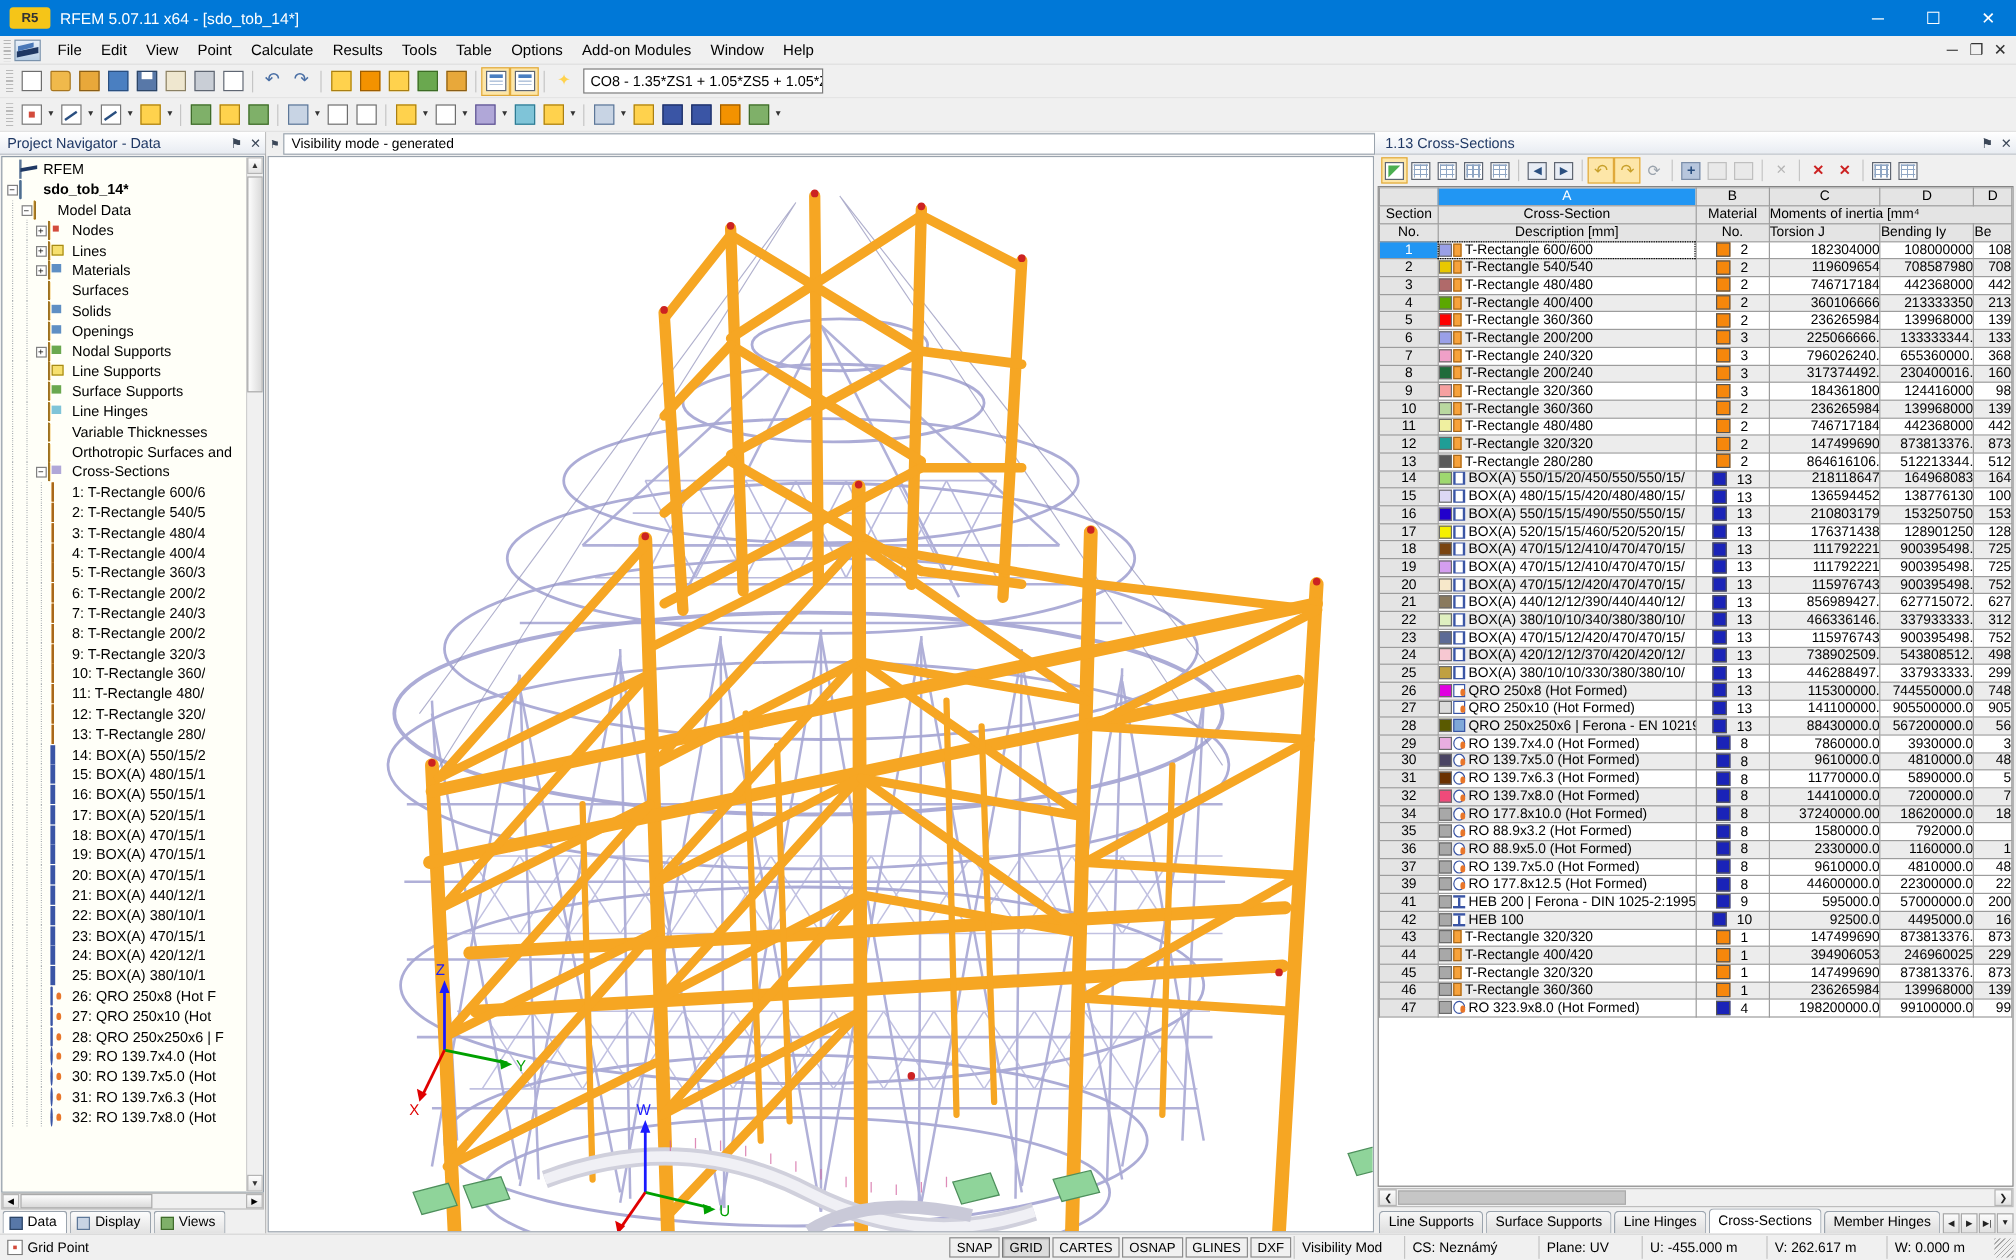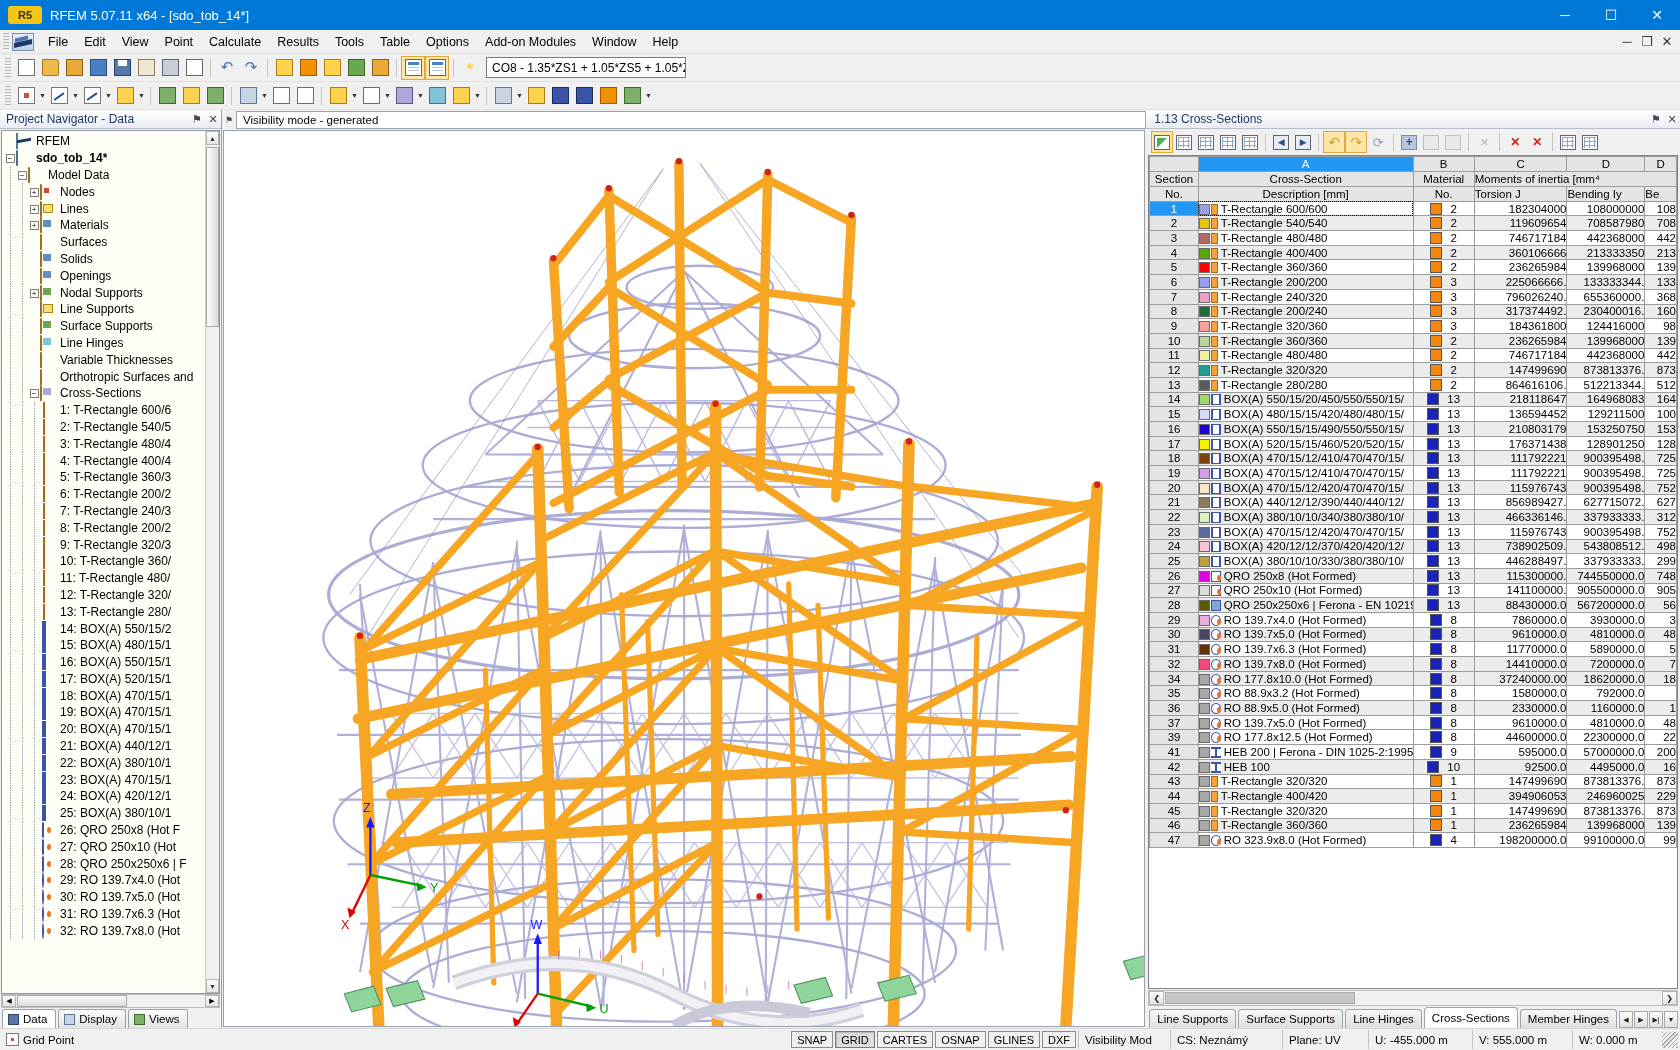--- a/index.html
+++ b/index.html
@@ -1239,21 +1239,21 @@
                 <td class="matno"><span class="mswatch" style="background:#1A23B8"></span><span>13</span></td>
                 <td class="num">218118647</td>
                 <td class="num">164968083</td>
                 <td class="num">164</td>
               </tr>
               <tr class="">
                 <td class="rownum">15</td>
                 <td class="cs"><span class="swatch" style="background:#dcd8f5"></span><span class="csicon csi-box"></span><span>BOX(A) 480/15/15/420/480/480/15/</span></td>
                 <td class="matno"><span class="mswatch" style="background:#1A23B8"></span><span>13</span></td>
                 <td class="num">136594452</td>
-                <td class="num">129211500</td>
+                <td class="num">138776130</td>
                 <td class="num">100</td>
               </tr>
               <tr class="alt">
                 <td class="rownum">16</td>
                 <td class="cs"><span class="swatch" style="background:#2200cc"></span><span class="csicon csi-box"></span><span>BOX(A) 550/15/15/490/550/550/15/</span></td>
                 <td class="matno"><span class="mswatch" style="background:#1A23B8"></span><span>13</span></td>
                 <td class="num">210803179</td>
                 <td class="num">153250750</td>
                 <td class="num">153</td>
               </tr>
@@ -1519,17 +1519,17 @@
       <div class="sb-tog pressed">GRID</div>
       <div class="sb-tog">CARTES</div>
       <div class="sb-tog">OSNAP</div>
       <div class="sb-tog">GLINES</div>
       <div class="sb-tog">DXF</div>
     </div>
     <div class="sb-field" style="width:92px">Visibility Mod</div>
     <div class="sb-field" style="width:112px">CS: Neznámý</div>
     <div class="sb-field" style="width:86px">Plane: UV</div>
     <div class="sb-field" style="width:104px">U:  -455.000 m</div>
-    <div class="sb-field" style="width:100px">V:  555.000 m</div>
+    <div class="sb-field" style="width:100px">V:  262.617 m</div>
     <div class="sb-field" style="width:88px">W:  0.000 m</div>
     <div class="sb-grip"></div>
   </div>
 </div>
 
 </body></html>

